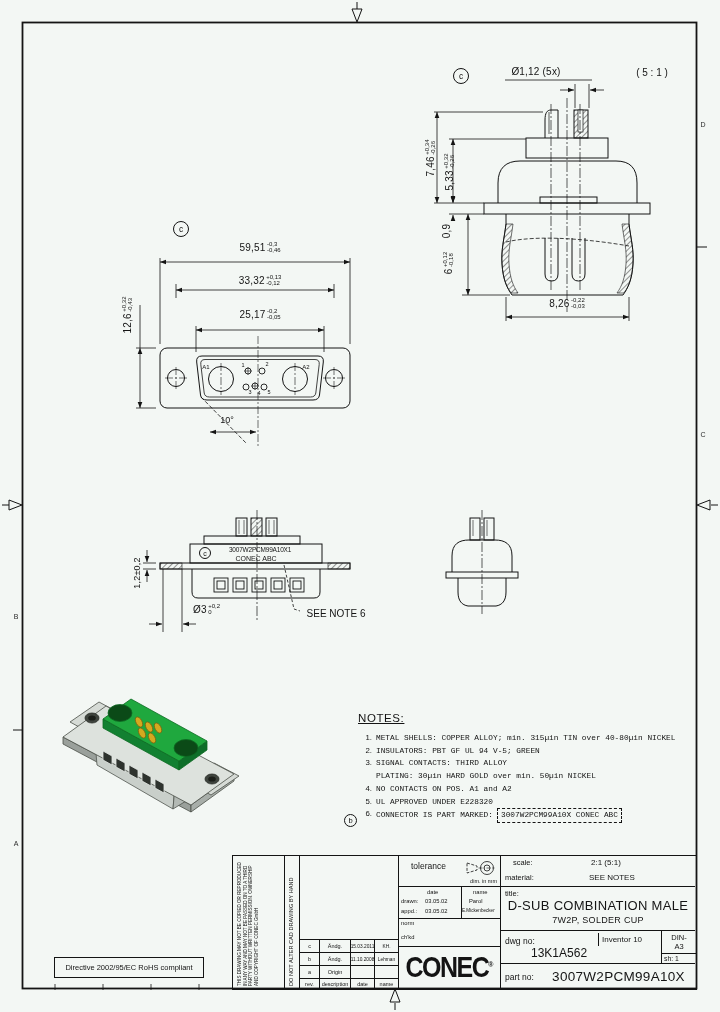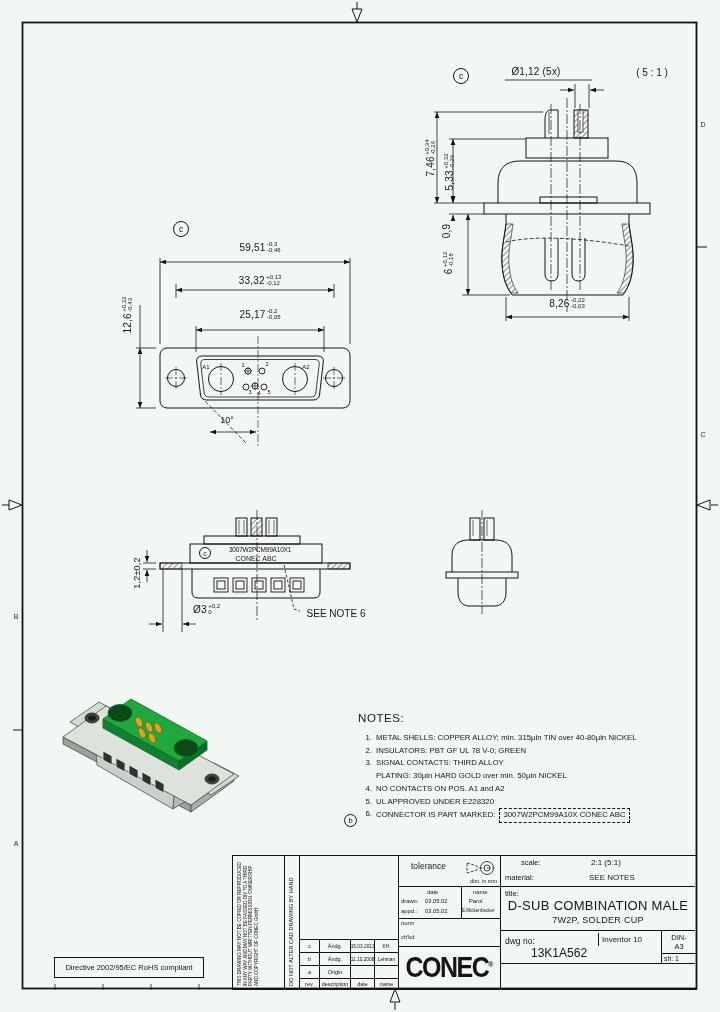--- a/index.html
+++ b/index.html
@@ -12,24 +12,24 @@
   .dim{position:absolute;transform:translate(-50%,-50%);display:flex;align-items:center;gap:1.5px;white-space:nowrap;color:#141414;}
   .dim .main{font-size:10px;letter-spacing:0.2px;}
   .dim .tol{display:flex;flex-direction:column;font-size:6px;line-height:6.2px;text-align:left;}
   .dim.rot{transform:translate(-50%,-50%) rotate(-90deg);}
   .dim.anchor-left{transform:translate(0,-50%);}
   .balloon{position:absolute;border:1px solid #141414;border-radius:50%;display:flex;align-items:center;justify-content:center;font-size:8.5px;line-height:1;background:transparent;box-sizing:border-box;}
   .tiny{position:absolute;transform:translate(-50%,-50%);font-size:5.5px;white-space:nowrap;}
   .zone{position:absolute;font-size:7px;color:#2a2a2a;transform:translate(-50%,-50%);}
   
   #notes{position:absolute;left:358px;top:712px;width:318px;}
-  #notes .heading{font-size:11.5px;letter-spacing:0.6px;margin:0 0 8px 0;}
+  #notes .heading{font-size:11.5px;letter-spacing:0.6px;margin:0 0 8px 0;text-decoration:underline;}
   .note{display:flex;font-size:7.8px;line-height:12.7px;}
   .note .n{width:14px;text-align:right;margin-right:4px;flex:none;}
-  .note .t{white-space:nowrap;}
+  .note .t{white-space:nowrap;font-family:Liberation Mono, monospace;}
   .marked-box{display:inline-block;border:1px dashed #141414;padding:0 3px;margin-left:4px;}
   
   #tb{position:absolute;left:232px;top:855px;width:465px;height:135px;border:1.5px solid #141414;box-sizing:border-box;}
   #tb .cell{position:absolute;box-sizing:border-box;}
   .bR{border-right:1px solid #141414;}
   .bB{border-bottom:1px solid #141414;}
   .bT{border-top:1px solid #141414;}
   .bL{border-left:1px solid #141414;}
   .vtext{position:absolute;transform-origin:0 0;transform:rotate(-90deg);}
   #tb .lab{font-size:7.5px;}
@@ -360,21 +360,21 @@
 <span class="lbl" style="left:336px;top:613px;font-size:10px">SEE NOTE 6</span>
 
 <div id="notes">
   <div class="heading">NOTES:</div>
   <div class="note">
         <span class="n">1.</span>
         <span class="t">METAL SHELLS: COPPER ALLOY; min. 315µin TIN over 40-80µin NICKEL</span>
       </div>
   <div class="note">
         <span class="n">2.</span>
-        <span class="t">INSULATORS: PBT GF UL 78 V-0; GREEN</span>
+        <span class="t">INSULATORS: PBT GF UL 94 V-5; GREEN</span>
       </div>
   <div class="note">
         <span class="n">3.</span>
         <span class="t">SIGNAL CONTACTS: THIRD ALLOY</span>
       </div>
   <div class="note">
         <span class="n"></span>
         <span class="t">PLATING: 30µin HARD GOLD over min. 50µin NICKEL</span>
       </div>
   <div class="note">
@@ -461,21 +461,21 @@
       <span style="position:absolute;left:2px;top:47px;font-size:5.8px">ch'kd</span>
     </div>
 
     <div class="cell" style="left:0;top:91px;width:101px;height:41px;display:flex;align-items:center;justify-content:center">
       <span class="logo"><span>CONEC</span><sup>®</sup></span>
     </div>
   </div>
 
   <div class="cell" style="left:268px;top:0;width:194px;height:132px">
     <div class="cell" style="left:0;top:0;width:194px;height:15px">
-      <span class="lab" style="position:absolute;left:20px;top:2px">scale:</span>
+      <span class="lab" style="position:absolute;left:12px;top:2px">scale:</span>
       <span class="val" style="position:absolute;left:90px;top:2px">2:1 (5:1)</span>
     </div>
     <div class="cell bB" style="left:0;top:15px;width:194px;height:16px">
       <span class="lab" style="position:absolute;left:4px;top:2px">material:</span>
       <span class="val" style="position:absolute;left:88px;top:2px">SEE NOTES</span>
     </div>
     <div class="cell bB" style="left:0;top:31px;width:194px;height:44px">
       <span class="lab" style="position:absolute;left:4px;top:2px">title:</span>
       <div style="position:absolute;left:0;top:11px;width:194px;text-align:center;font-size:13px;letter-spacing:0.3px">D-SUB COMBINATION MALE</div>
       <div style="position:absolute;left:0;top:28px;width:194px;text-align:center;font-size:9px;letter-spacing:0.3px">7W2P, SOLDER CUP</div>
@@ -484,16 +484,20 @@
       <span class="lab" style="position:absolute;left:4px;top:5px;font-size:8.5px">dwg no:</span>
       <div style="position:absolute;left:97px;top:2px;height:13px;border-left:1px solid #141414"></div>
       <span style="position:absolute;left:101px;top:4px;font-size:8px">Inventor 10</span>
       <span style="position:absolute;left:30px;top:15px;width:120px;text-align:left;font-size:12px">13K1A562</span>
       <div class="bL" style="position:absolute;left:160px;top:0;width:34px;height:33px">
         <div style="text-align:center;font-size:7.5px;margin-top:2px">DIN-</div>
         <div style="text-align:center;font-size:7.5px">A3</div>
         <div class="bT" style="margin-top:2px;font-size:6.8px;padding:1px 0 0 2px">sh: 1</div>
       </div>
     </div>
+    <div class="cell" style="left:0;top:108px;width:194px;height:24px">
+      <span class="lab" style="position:absolute;left:4px;top:8px;font-size:8.5px">part no:</span>
+      <span style="position:absolute;left:45px;top:5px;width:145px;text-align:center;font-size:13.5px;letter-spacing:0.3px">3007W2PCM99A10X</span>
+    </div>
   </div>
 </div>
 
 </div>
 
 </body></html>

